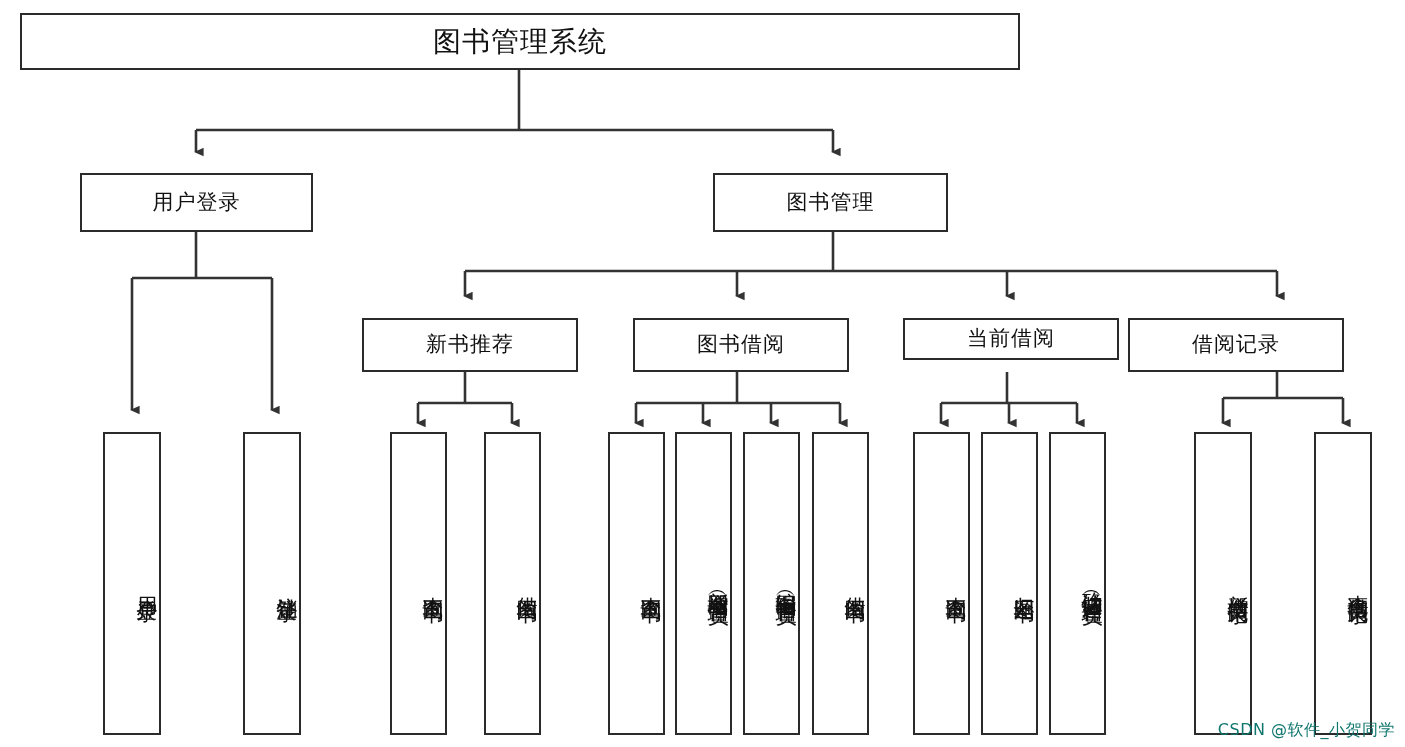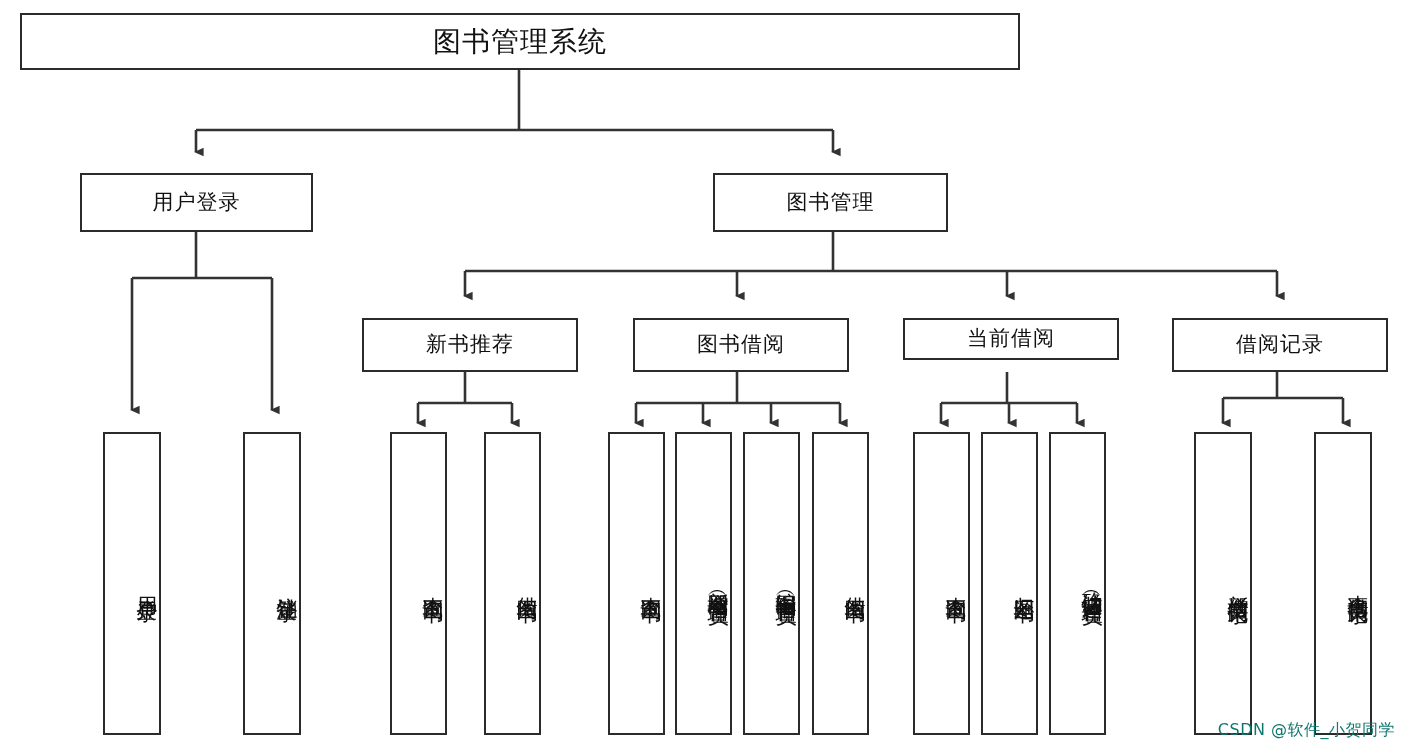--- a/index.html
+++ b/index.html
@@ -127,21 +127,21 @@
   <div class="node-box horizontal" style="left:80px; top:173px; width:233px; height:59px;">用户登录</div>
 
   <div class="node-box horizontal" style="left:713px; top:173px; width:235px; height:59px;">图书管理</div>
 
   <div class="node-box horizontal" style="left:362px; top:318px; width:216px; height:54px;">新书推荐</div>
 
   <div class="node-box horizontal" style="left:633px; top:318px; width:216px; height:54px;">图书借阅</div>
 
   <div class="node-box horizontal" style="left:903px; top:318px; width:216px; height:42px;">当前借阅</div>
 
-  <div class="node-box horizontal" style="left:1172px; top:318px; width:216px; height:54px;">借阅记录</div>
+  <div class="node-box horizontal" style="left:1128px; top:318px; width:216px; height:54px;">借阅记录</div>
 
   <div class="node-box vertical" style="left:103px; top:432px; width:58px; height:303px;">用户登录</div>
 
   <div class="node-box vertical" style="left:243px; top:432px; width:58px; height:303px;">注销登录</div>
 
   <div class="node-box vertical" style="left:390px; top:432px; width:57px; height:303px;">查询图书</div>
 
   <div class="node-box vertical" style="left:484px; top:432px; width:57px; height:303px;">借阅图书</div>
 
   <div class="node-box vertical" style="left:608px; top:432px; width:57px; height:303px;">查询图书</div>

